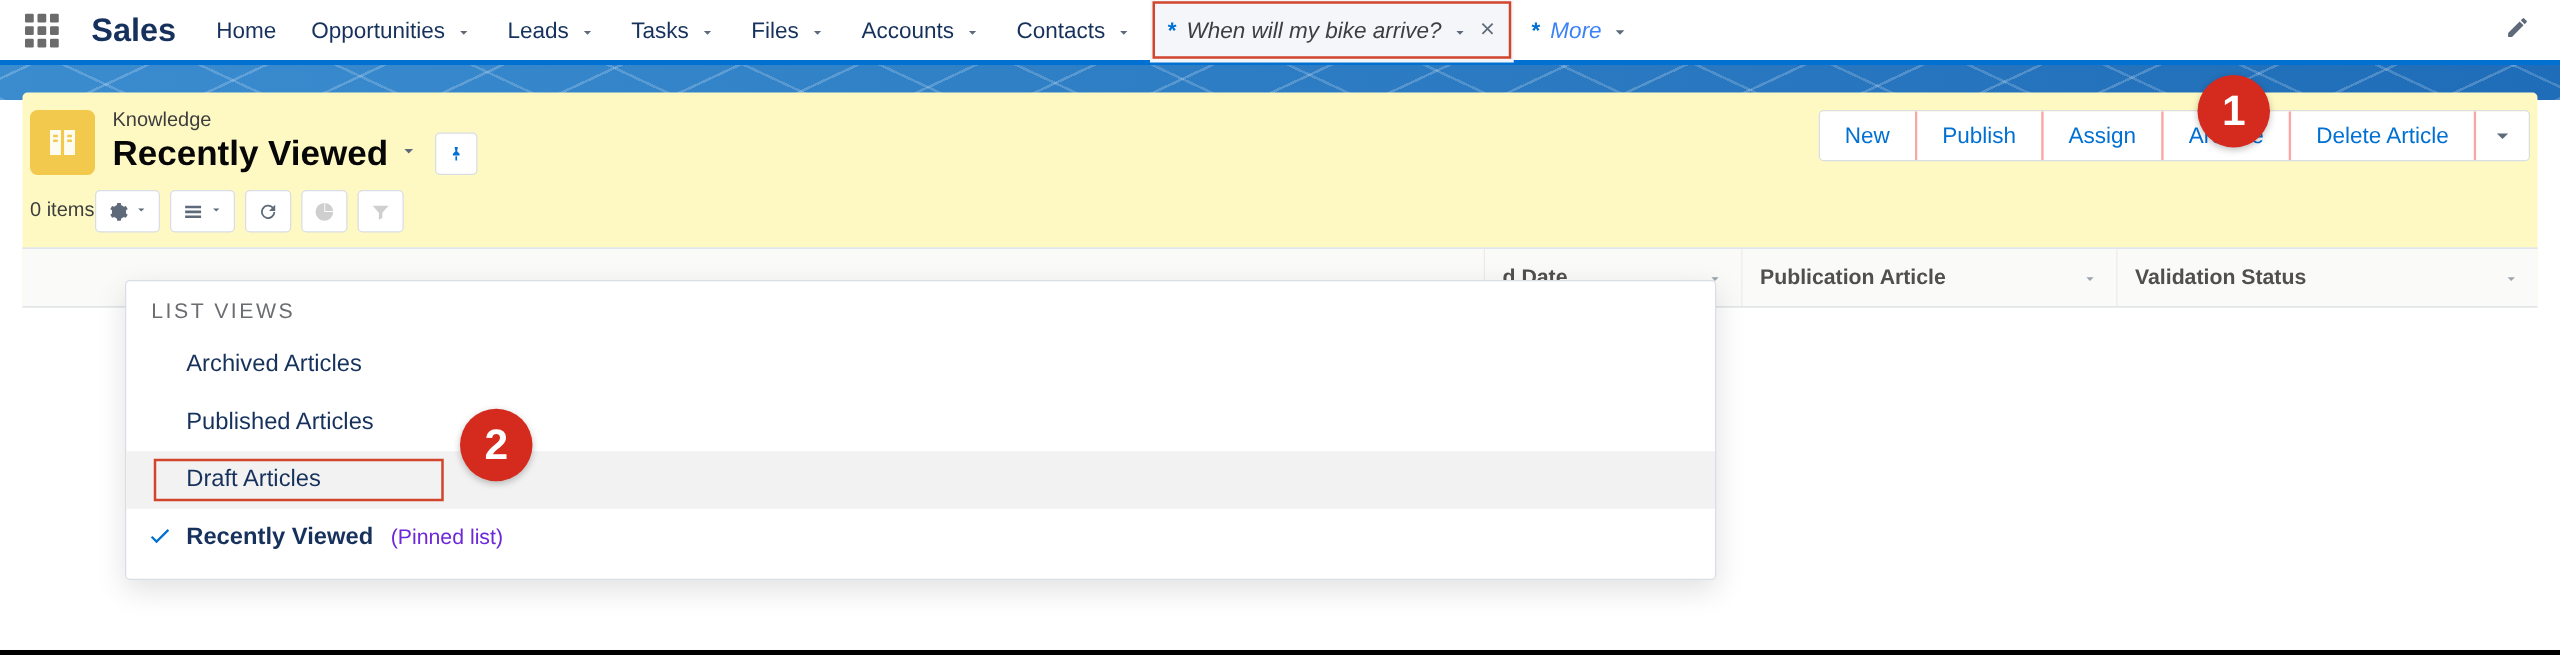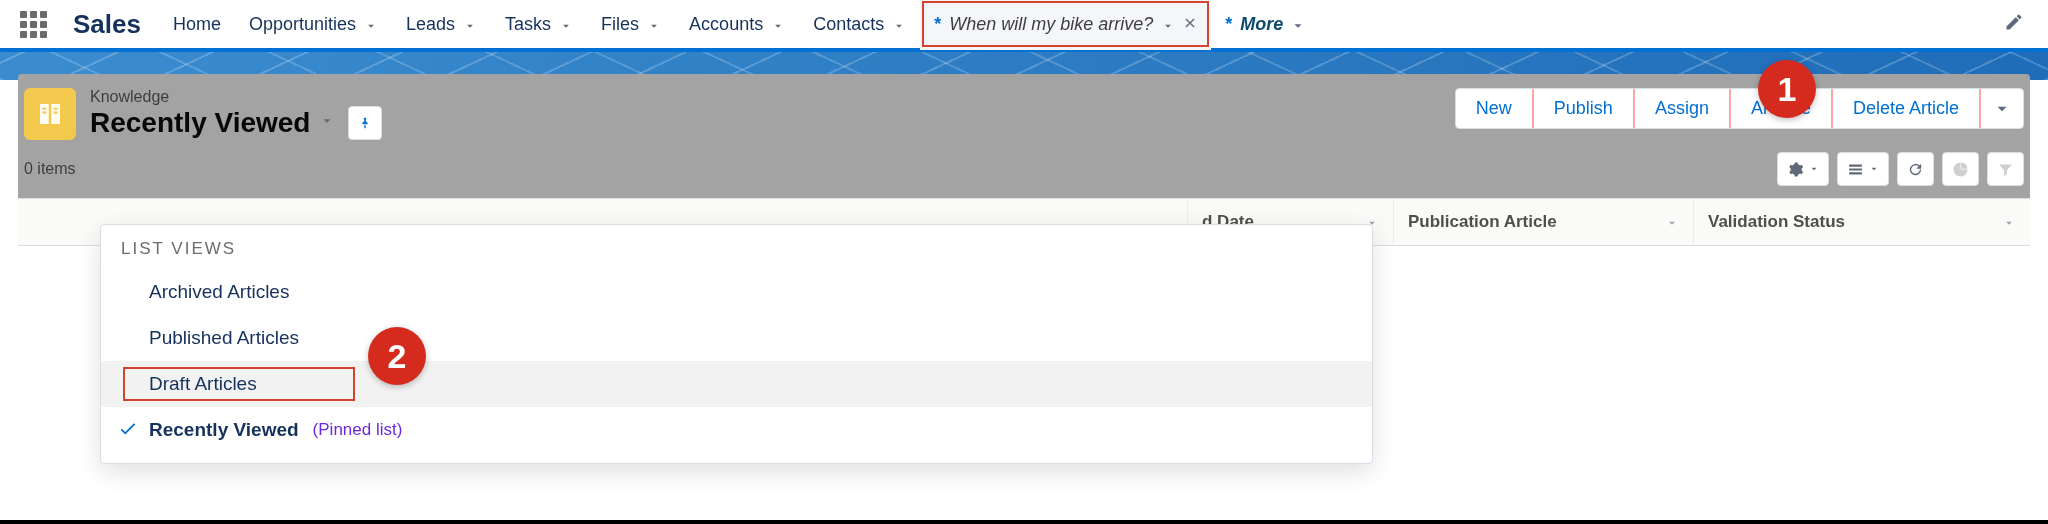--- a/index.html
+++ b/index.html
@@ -12,55 +12,55 @@
   .app-name { font-size: 26px; font-weight: 700; color: #16325c; margin-left: 6px; margin-right: 18px; }
   .nav-items { display: flex; align-items: stretch; height: 52px; }
   .nav-item { display: flex; align-items: center; padding: 0 14px; font-size: 18px; color: #16325c; cursor: pointer; gap: 8px; position: relative; }
   .nav-item.active { background: #f4f6f9; }
   .nav-item.active::before { content: ""; position: absolute; inset: 3px 2px 3px 2px; border: 2px solid #d1452c; pointer-events: none; }
   .nav-item.active .label { font-style: italic; color: #3e3e3e; }
   .nav-item .star { color: #0070d2; font-weight: 700; }
   .chev { width: 14px; height: 14px; display: inline-block; }
   .chev svg { width: 14px; height: 14px; fill: #5e6a7a; }
   .close-x svg { width: 14px; height: 14px; stroke: #5e6a7a; stroke-width: 2.4; }
-  .more { color: #0c4a6e; font-style: italic; font-weight: 700; }
+  .more { color: #3b82f6; font-style: italic; font-weight: 400; }
   .nav-right { margin-left: auto; display: flex; align-items: center; gap: 6px; padding-right: 6px; }
   .pencil svg { width: 20px; height: 20px; fill: #5e6a7a; }
 
   
   .callout { position: absolute; width: 58px; height: 58px; border-radius: 50%; background: #d52b1e; color: #fff; font-size: 34px; font-weight: 600; display: flex; align-items: center; justify-content: center; z-index: 50; box-shadow: 0 2px 6px rgba(0,0,0,.25); }
 
   
   .strip { height: 28px; background: linear-gradient(90deg, #3b8ccf 0, #1f6db8 100%); position: relative; overflow: hidden; }
   .strip::before { content: ""; position: absolute; inset: 0; background:
       repeating-linear-gradient(-25deg, rgba(255,255,255,.2) 0 2px, transparent 2px 40px),
       repeating-linear-gradient(25deg, rgba(255,255,255,.18) 0 2px, transparent 2px 46px);
   }
 
   
   .page { position: relative; padding: 0 18px; }
-  .card { position: relative; margin-top: -6px; background: #a3a3a3; border-radius: 4px; }
+  .card { position: relative; margin-top: -6px; background: #fef9c3; border-radius: 4px; }
   .hdr { display: flex; align-items: flex-start; padding: 14px 6px 8px 6px; }
   .kn-icon { width: 52px; height: 52px; border-radius: 6px; background: #f2c94c; display: flex; align-items: center; justify-content: center; margin-right: 14px; }
   .kn-icon svg { width: 30px; height: 30px; fill: #fff; }
   .kn-meta .small { font-size: 16px; color: #3e3e3e; }
   .kn-title-row { display: flex; align-items: center; gap: 2px; }
   .kn-title { font-size: 28px; font-weight: 700; color: #080707; }
   .kn-title-chev { padding: 4px 8px; cursor: pointer; }
   .pin-btn { width: 34px; height: 34px; border: 1px solid #d8dde6; border-radius: 4px; background: #fff; display: flex; align-items: center; justify-content: center; margin-left: 4px; cursor: pointer; }
   .pin-btn svg { width: 16px; height: 16px; fill: #0070d2; }
 
   .actions { margin-left: auto; display: flex; align-items: center; gap: 1px; }
   .btn-grp { display: flex; border: 1px solid #d8dde6; border-radius: 4px; overflow: hidden; }
   .btn { padding: 9px 20px; font-size: 18px; color: #0070d2; background: #fff; border: none; border-right: 2px solid #fca5a5; cursor: pointer; }
   .btn:last-child { border-right: none; }
   .btn.iconly { padding: 8px 12px; display:flex; align-items:center; }
   .btn svg { width: 18px; height: 18px; fill: #5e6a7a; }
 
-  .tool-row { display:flex; justify-content:space-between; align-items:center; padding: 4px 6px 12px 6px; }
+  .tool-row { display:flex; align-items:center; padding: 4px 6px 12px 6px; }
   .count { font-size: 16px; color: #3e3e3e; }
   .tool-btns { display:flex; gap:8px; }
   .tbtn { border:1px solid #d8dde6; border-radius:4px; background:#fff; padding:7px 9px; display:flex; align-items:center; gap:5px; cursor:pointer; }
   .tbtn svg { width:17px; height:17px; fill:#5e6a7a; }
   .tbtn.faded svg { fill:#cfcfcf; }
   .minichev svg { width:10px;height:10px; }
 
   
   .thead { display:flex; border-top:1px solid #d8dde6; border-bottom:1px solid #d8dde6; background:#fafaf9; height:48px; align-items:center; }
   .th { padding:0 14px; font-size:17px; font-weight:700; color:#514f4d; display:flex; align-items:center; justify-content:space-between; border-right:1px solid #ececec; height:100%; }

